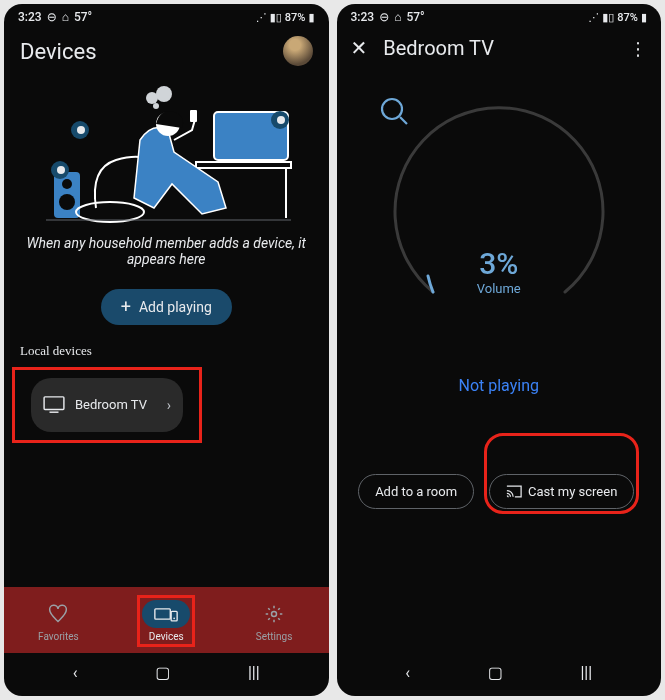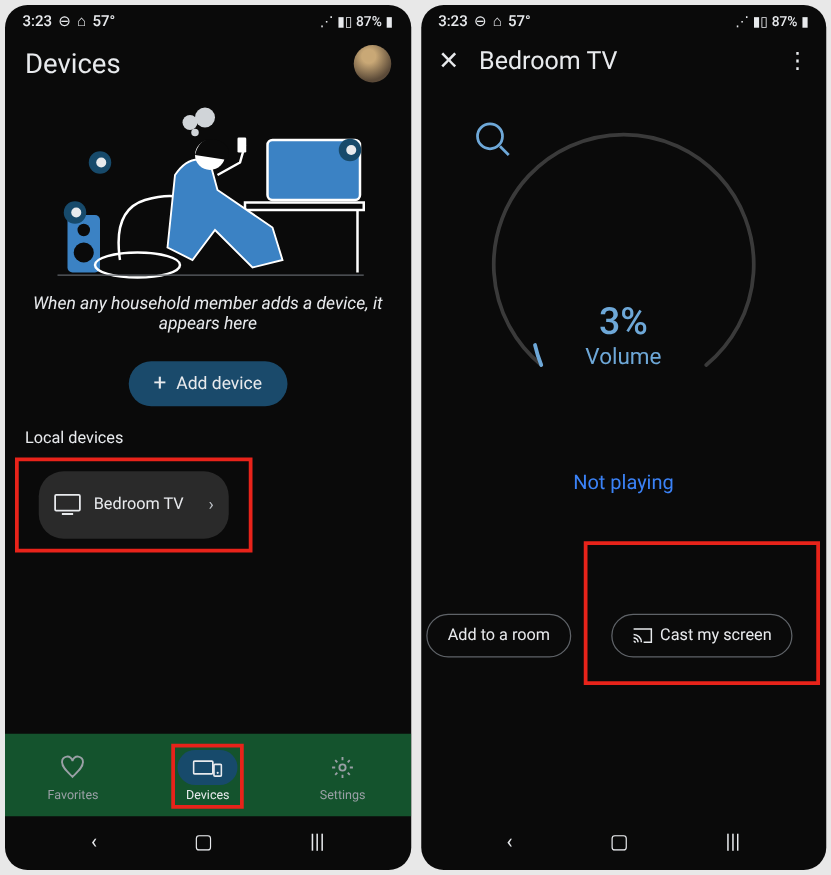--- a/index.html
+++ b/index.html
@@ -67,21 +67,21 @@
     border-radius: 22px;
     padding: 10px 20px;
     display: flex;
     align-items: center;
     gap: 8px;
     width: fit-content;
     font-size: 14px;
   }
   .add-btn .plus { font-size: 18px; line-height: 0; }
   
-  .section-label { font-size: 13px; padding: 6px 16px; color:#e8eaed; }
+  .section-label { font-size: 13px; padding: 6px 16px; color:#e8eaed;font-family:Liberation Serif, serif; }
   .red-box { border: 3px solid #e8231a; }
   .device-card {
     margin: 4px 12px;
     background: #2a2a2a;
     border-radius: 20px;
     padding: 18px 12px;
     display: flex;
     align-items: center;
     gap: 10px;
     width: 152px;
@@ -90,21 +90,21 @@
   .device-card .name { font-size:13px; line-height:1.3; flex:1; }
   .device-card .chev { font-size:14px; color:#bdc1c6; }
   .redwrap1 { padding:4px; margin: 2px 8px; width:fit-content; }
   
   .spacer { flex:1; }
   .bottomnav {
     display:flex;
     justify-content: space-around;
     align-items: center;
     padding: 8px 2px 6px;
-    background: #14532d;
+    background: #7f1d1d;
   }
   .nav-item {
     display:flex; flex-direction:column; align-items:center;
     gap:3px; font-size:10px; color:#9aa0a6;
     padding: 2px 2px;
   }
   .nav-item.active { color:#e8eaed; }
   .nav-item .pill {
     width:48px; height:28px; border-radius:14px;
     display:flex; align-items:center; justify-content:center;
@@ -121,28 +121,28 @@
   .header2 { display:flex; align-items:center; gap:16px; padding:10px 14px; }
   .close { font-size:20px; }
   .title2 { font-size:20px; font-weight:400; flex:1; }
   .more { font-size:18px; }
   .dial-wrap { display:flex; flex-direction:column; align-items:center; margin-top:26px; }
   .dial { position:relative; width:240px; height:240px; }
   .dial svg { position:absolute; top:0; left:0; }
   .mag { position:absolute; bottom:20px; left:26px; }
   .pct { position:absolute; bottom:40px; left:50%; transform:translateX(-50%); text-align:center; }
   .pct .num { font-size:30px; font-weight:500; color:#6ea8d8; }
-  .pct .lbl { font-size:18px; color:#6ea8d8; margin-top:0px; }
+  .pct .lbl { font-size:13px; color:#6ea8d8; margin-top:0px; }
   .status-txt { text-align:center; font-size:16px; color:#3b82f6; margin-top:40px; }
   .actions { display:flex; gap:10px; justify-content:center; margin-top:38px; align-items:center; }
   .pill-btn {
     border:1px solid #5f6368; border-radius:20px;
     padding:9px 16px; font-size:13px; display:flex; align-items:center; gap:6px;margin-top:36px;
   }
-  .redwrap3 { padding:19px; }
+  .redwrap3 { padding:2px;border-radius:19px; }
 </style>
 </head>
 <body>
 
 <div class="phone">
   <div class="status-bar">
     <div class="status-left">
       <span>3:23</span>
       <span>⊖</span>
       <span>⌂</span>
@@ -195,21 +195,21 @@
       <path d="M41 50 a4 4 0 0 1 8 0 a4 4 0 0 1 -4 4 a4 4 0 0 1 -4 -4" fill="#e8eaed"></path>
 
       <line x1="10" y1="140" x2="255" y2="140" stroke="#5f6368" stroke-width="1"></line>
     </svg>
   </div>
 
   <div class="empty-text">When any household member adds a device, it appears here</div>
 
   <div class="add-btn">
     <span class="plus">+</span>
-    <span>Add device</span>
+    <span>Add playing</span>
   </div>
 
   <div class="section-label">Local devices</div>
 
   <div class="red-box redwrap1">
     <div class="device-card">
       <svg class="tv-icon" viewBox="0 0 24 20">
         <rect x="1" y="1" width="22" height="14" rx="1" fill="none" stroke="#e8eaed" stroke-width="1.6"></rect>
         <line x1="7" y1="18" x2="17" y2="18" stroke="#e8eaed" stroke-width="1.6"></line>
       </svg>

